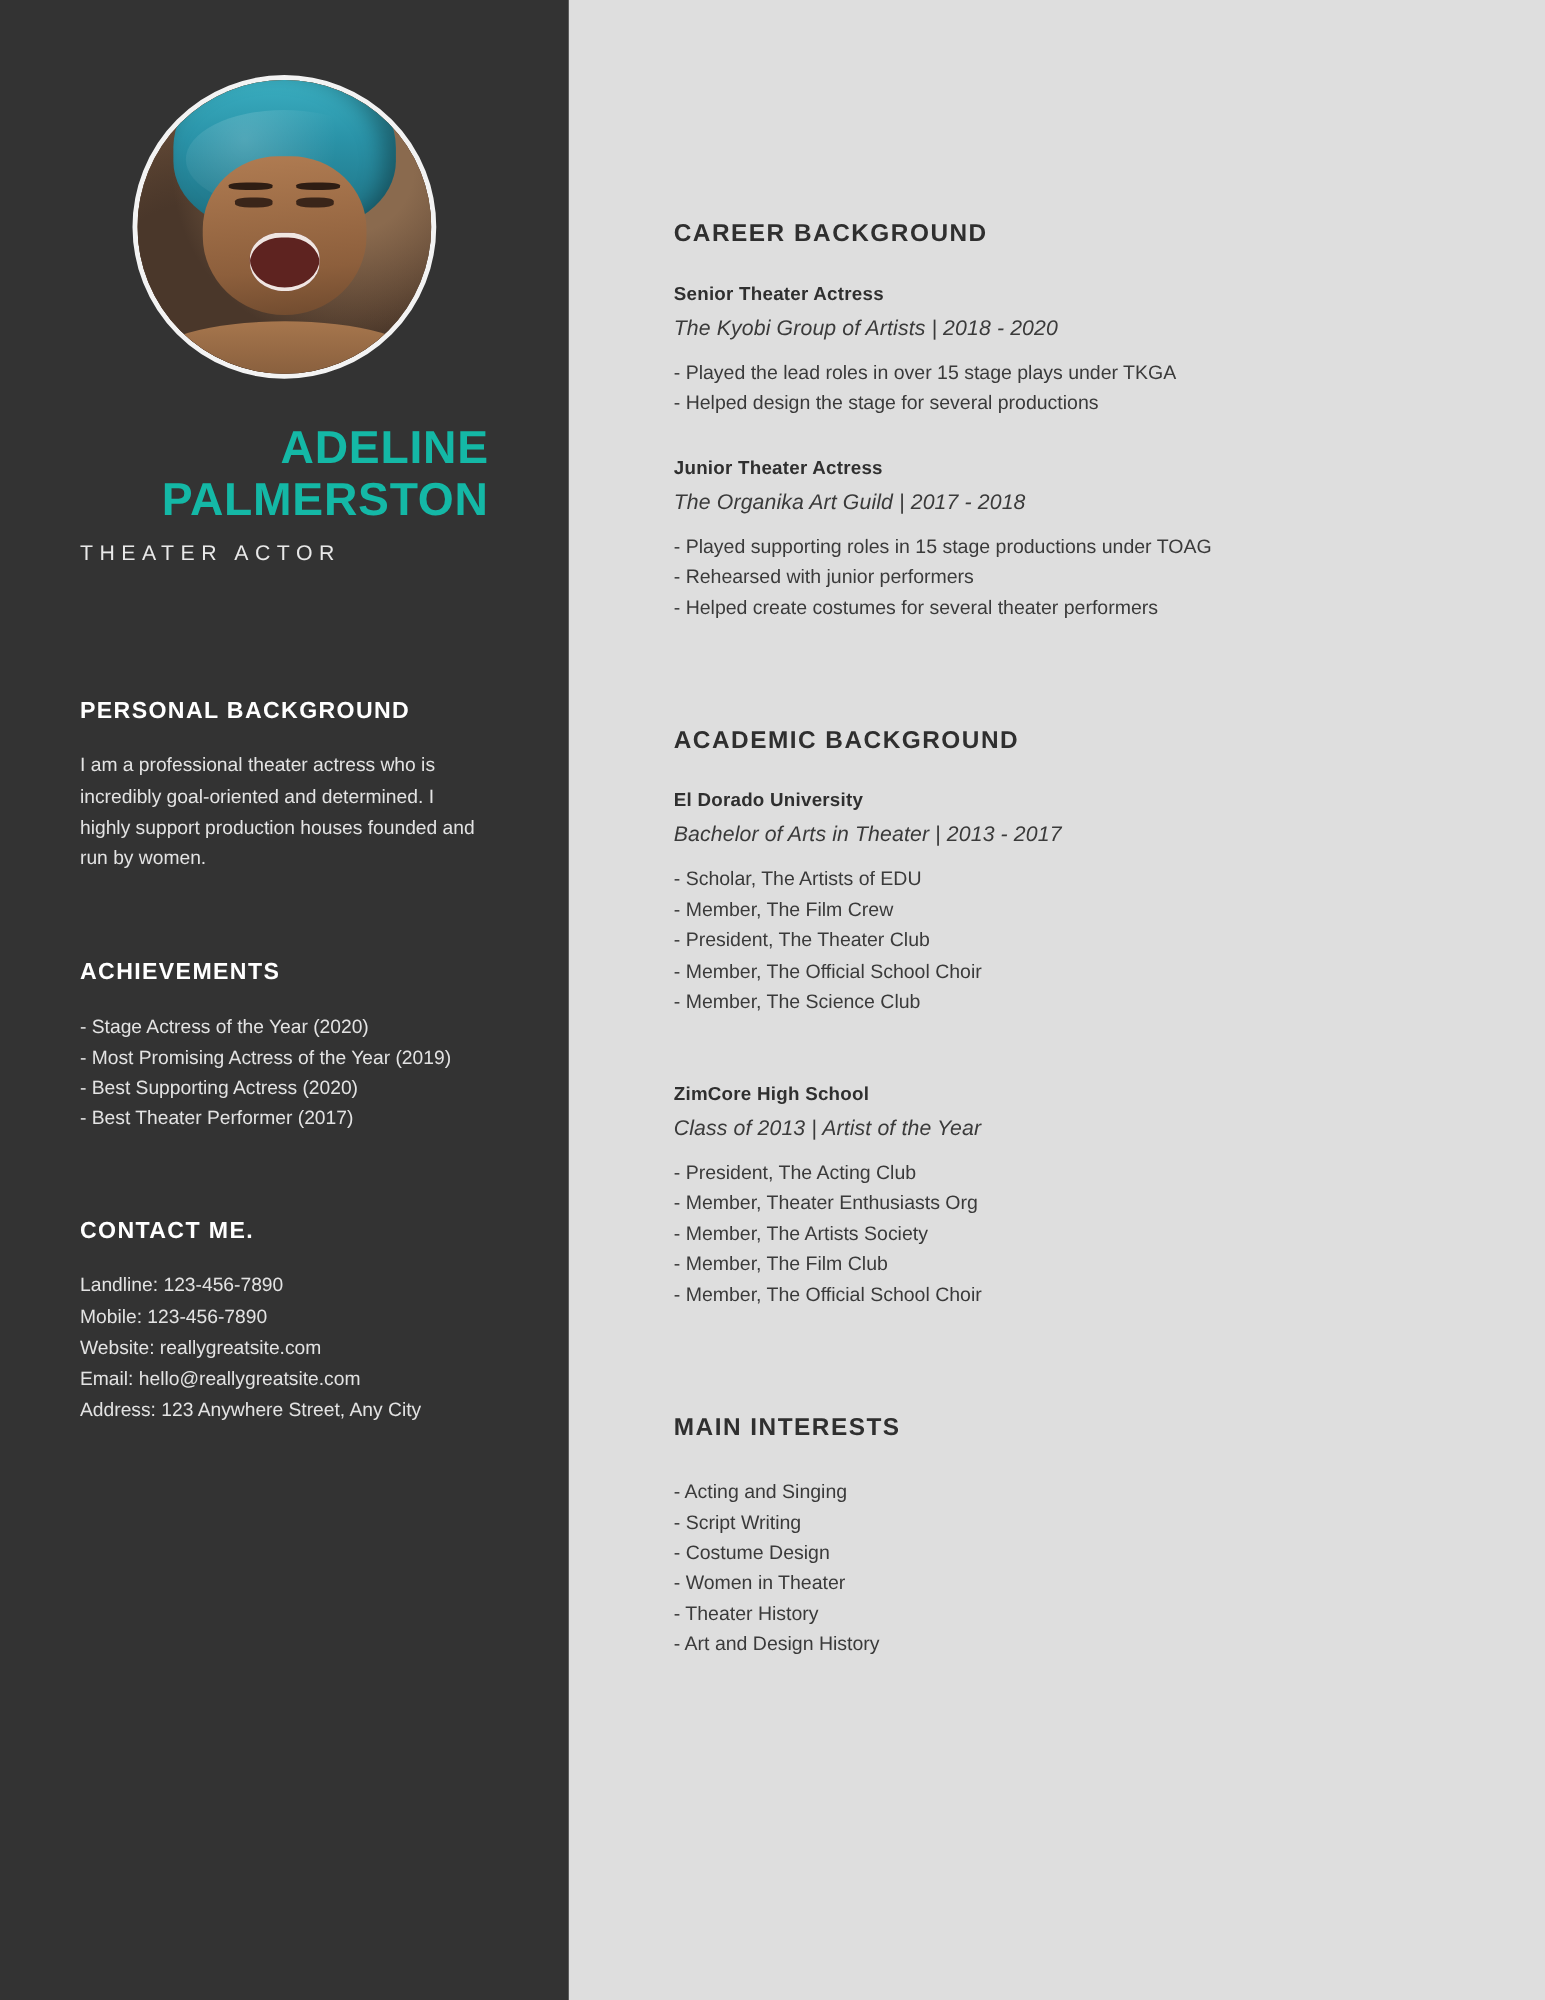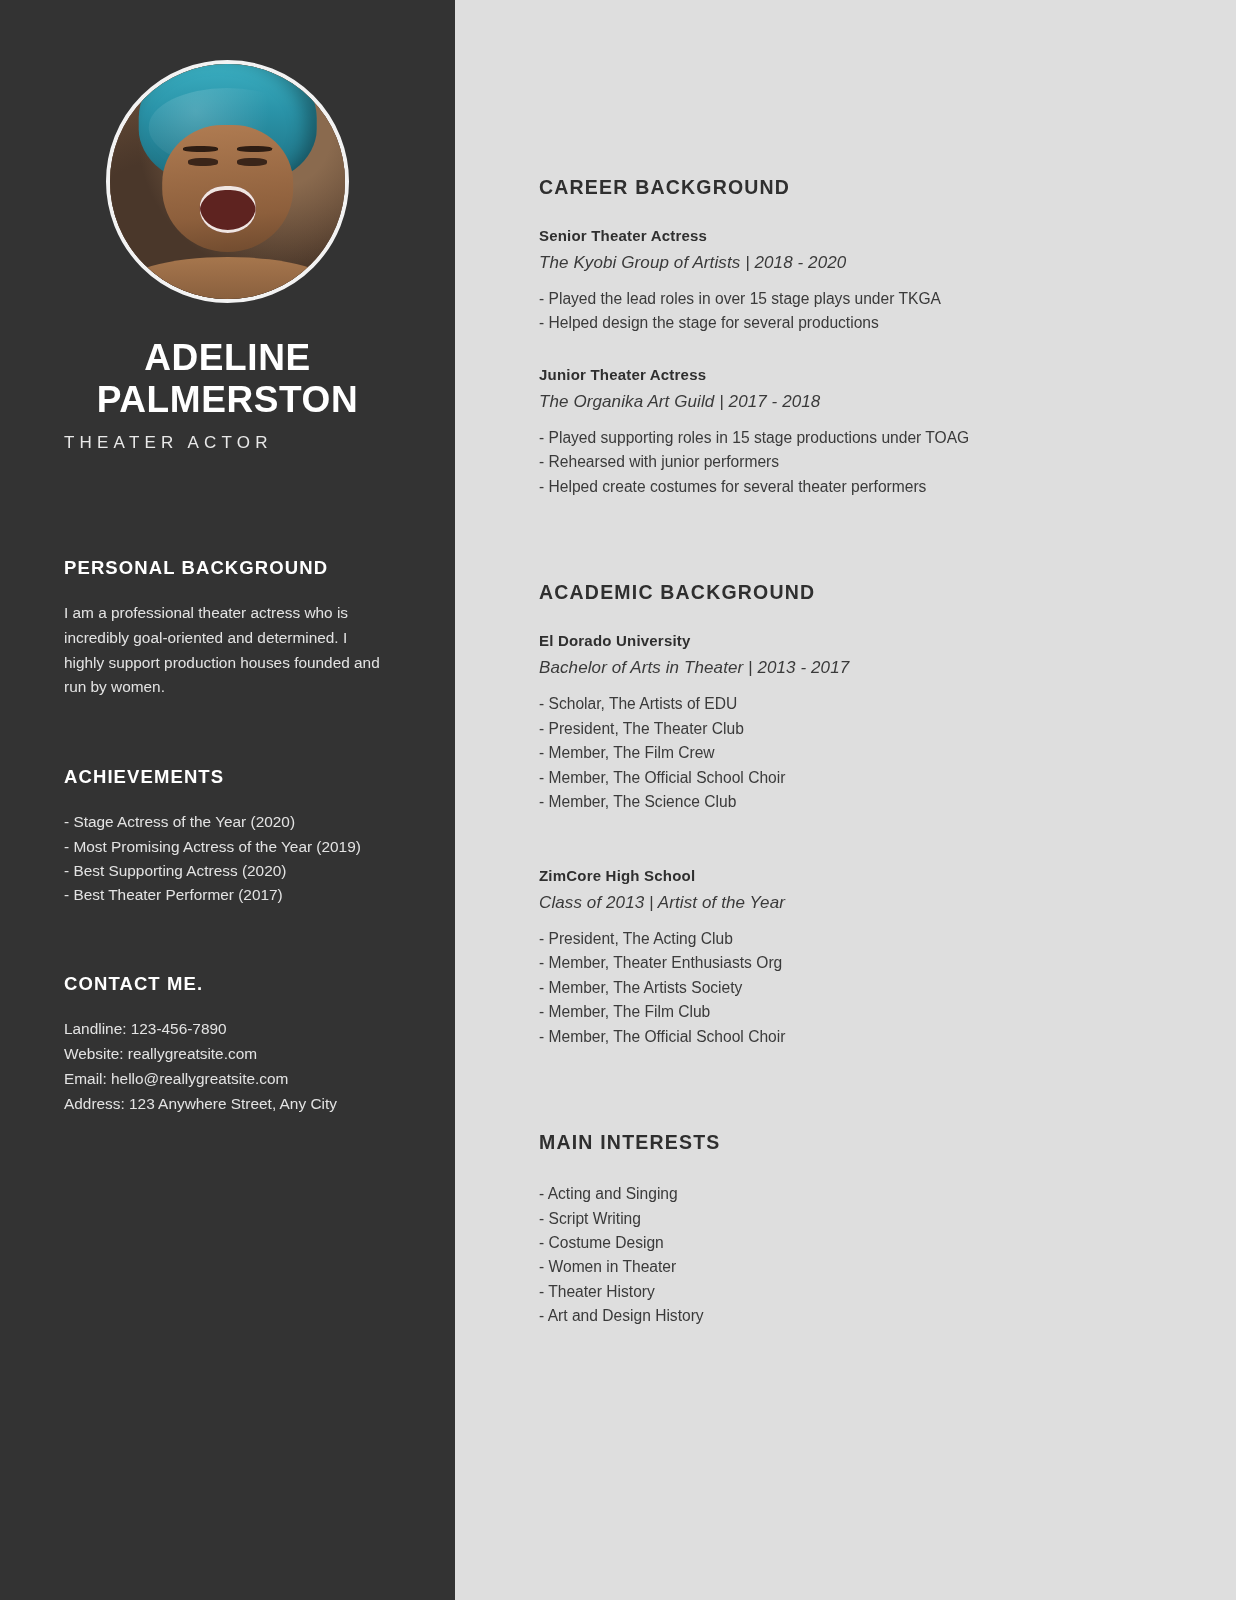--- a/index.html
+++ b/index.html
@@ -103,22 +103,22 @@
     border-radius: 50% 50% 0 0;
     background: linear-gradient(180deg,#a6764d,#7d5637);
   }
 
   .name {
     margin-top: 34px;
     font-size: 37px;
     font-weight: 700;
     line-height: 1.13;
     letter-spacing: 0.6px;
-    color: #ffffff;
-    text-align: center;
+    color: #14b8a6;
+    text-align: right;
     padding-left: 0px;
   }
   .role {
     margin-top: 12px;
     font-size: 17px;
     letter-spacing: 5.2px;
     color: #e9e9e9;
     font-weight: 400;
   }
 
@@ -227,20 +227,21 @@
         <li>- Most Promising Actress of the Year (2019)</li>
         <li>- Best Supporting Actress (2020)</li>
         <li>- Best Theater Performer (2017)</li>
       </ul>
     </section>
 
     <section class="side-section">
       <h2 class="side-h">CONTACT ME.</h2>
       <ul class="contact-list">
         <li>Landline: 123-456-7890</li>
+        <li>Mobile: 123-456-7890</li>
         <li>Website: reallygreatsite.com</li>
         <li>Email: hello@reallygreatsite.com</li>
         <li>Address: 123 Anywhere Street, Any City</li>
       </ul>
     </section>
 
   </aside>
 
   <main class="main">
 
@@ -270,22 +271,22 @@
     <div class="block-gap"></div>
 
     <section>
       <h2 class="main-h">ACADEMIC BACKGROUND</h2>
 
       <div class="entry">
         <div class="entry-title">El Dorado University</div>
         <div class="entry-sub">Bachelor of Arts in Theater | 2013 - 2017</div>
         <ul class="bullets">
           <li>- Scholar, The Artists of EDU</li>
+          <li>- Member, The Film Crew</li>
           <li>- President, The Theater Club</li>
-          <li>- Member, The Film Crew</li>
           <li>- Member, The Official School Choir</li>
           <li>- Member, The Science Club</li>
         </ul>
       </div>
 
       <div class="block-gap sm"></div>
 
       <div class="entry">
         <div class="entry-title">ZimCore High School</div>
         <div class="entry-sub">Class of 2013 | Artist of the Year</div>

